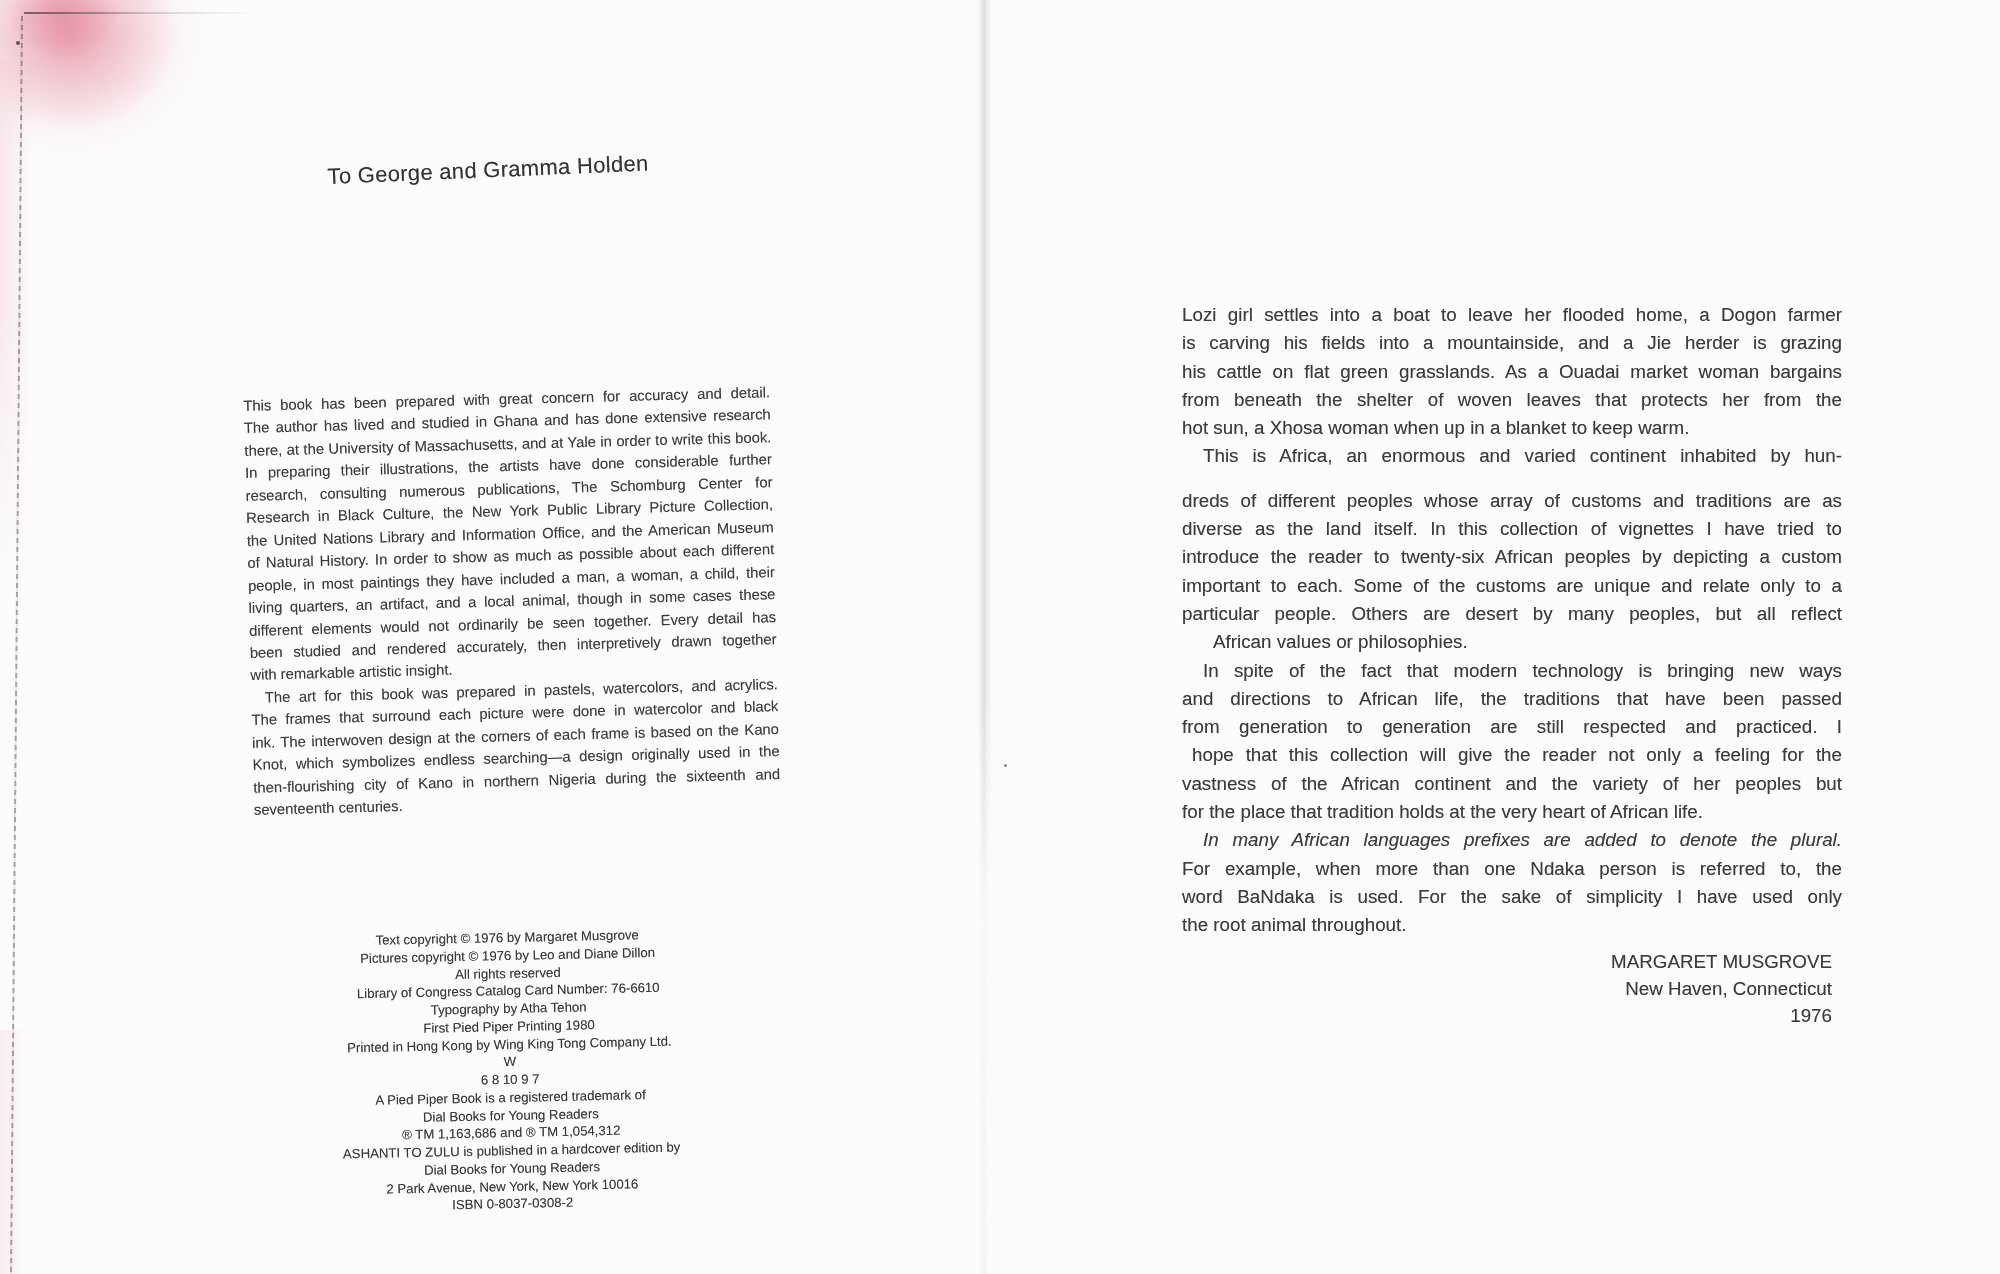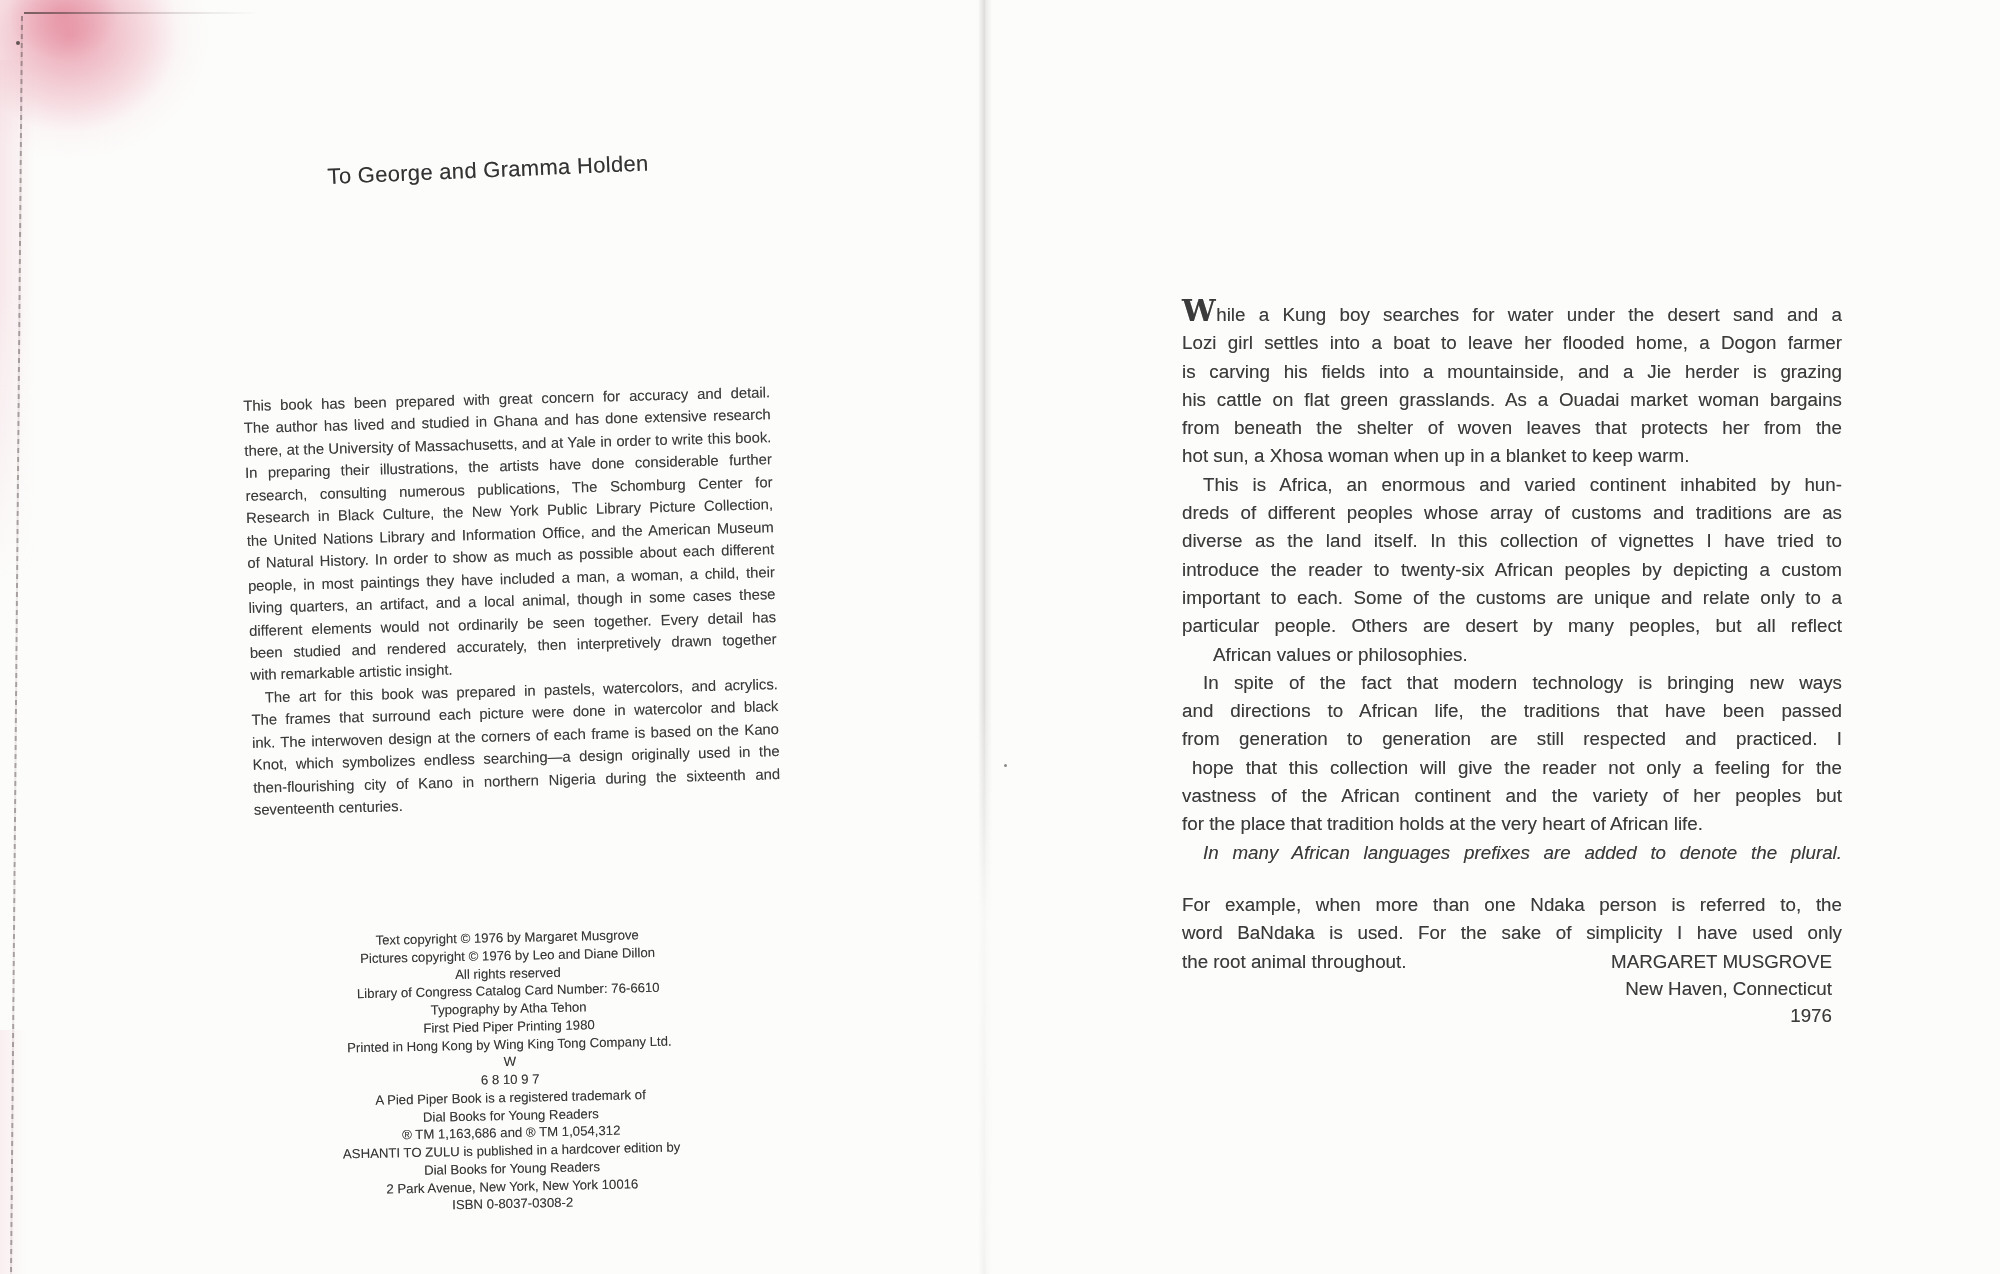--- a/index.html
+++ b/index.html
@@ -139,41 +139,40 @@
         <div>® TM 1,163,686 and ® TM 1,054,312</div>
         <div>ASHANTI TO ZULU is published in a hardcover edition by</div>
         <div>Dial Books for Young Readers</div>
         <div>2 Park Avenue, New York, New York 10016</div>
         <div>ISBN 0-8037-0308-2</div>
       </div>
   </div>
 
   <div>
     <div class="right-body txt">
-        <div class="tline" style="white-space: normal;"><span class="dropcap">W</span>hile a Kung boy searches for water under the desert sand and a</div>
         <div class="tline" style="white-space: normal;">Lozi girl settles into a boat to leave her flooded home, a Dogon farmer</div>
         <div class="tline" style="white-space: normal;">is carving his fields into a mountainside, and a Jie herder is grazing</div>
         <div class="tline" style="white-space: normal;">his cattle on flat green grasslands. As a Ouadai market woman bargains</div>
         <div class="tline" style="white-space: normal;">from beneath the shelter of woven leaves that protects her from the</div>
         <div class="tline last" style="white-space: normal;">hot sun, a Xhosa woman when up in a blanket to keep warm.</div>
         <div class="tline indent" style="white-space: normal;">This is Africa, an enormous and varied continent inhabited by hun-</div>
-        <div class="tline" style="white-space: normal;">dreds of different peoples whose array of customs and traditions are as</div>
+        <div class="tline" style="white-space: normal; margin-top: 16px;">dreds of different peoples whose array of customs and traditions are as</div>
         <div class="tline" style="white-space: normal;">diverse as the land itself. In this collection of vignettes I have tried to</div>
         <div class="tline" style="white-space: normal;">introduce the reader to twenty-six African peoples by depicting a custom</div>
         <div class="tline" style="white-space: normal;">important to each. Some of the customs are unique and relate only to a</div>
         <div class="tline" style="white-space: normal;">particular people. Others are desert by many peoples, but all reflect</div>
         <div class="tline last" style="white-space: normal; margin-left: 31px;">African values or philosophies.</div>
         <div class="tline indent" style="white-space: normal;">In spite of the fact that modern technology is bringing new ways</div>
         <div class="tline" style="white-space: normal;">and directions to African life, the traditions that have been passed</div>
         <div class="tline" style="white-space: normal;">from generation to generation are still respected and practiced. I</div>
         <div class="tline" style="white-space: normal; margin-left: 10px;">hope that this collection will give the reader not only a feeling for the</div>
         <div class="tline" style="white-space: normal;">vastness of the African continent and the variety of her peoples but</div>
         <div class="tline last" style="white-space: normal;">for the place that tradition holds at the very heart of African life.</div>
         <div class="tline indent" style="white-space: normal; font-style: italic;">In many African languages prefixes are added to denote the plural.</div>
-        <div class="tline" style="white-space: normal; margin-top: 24px;">For example, when more than one Ndaka person is referred to, the</div>
+        <div class="tline" style="white-space: normal;">For example, when more than one Ndaka person is referred to, the</div>
         <div class="tline" style="white-space: normal;">word BaNdaka is used. For the sake of simplicity I have used only</div>
         <div class="tline last" style="white-space: normal;">the root animal throughout.</div>
       </div>
 
     <div class="signature txt">
         <div>MARGARET MUSGROVE</div>
         <div>New Haven, Connecticut</div>
         <div>1976</div>
       </div>
   </div>

